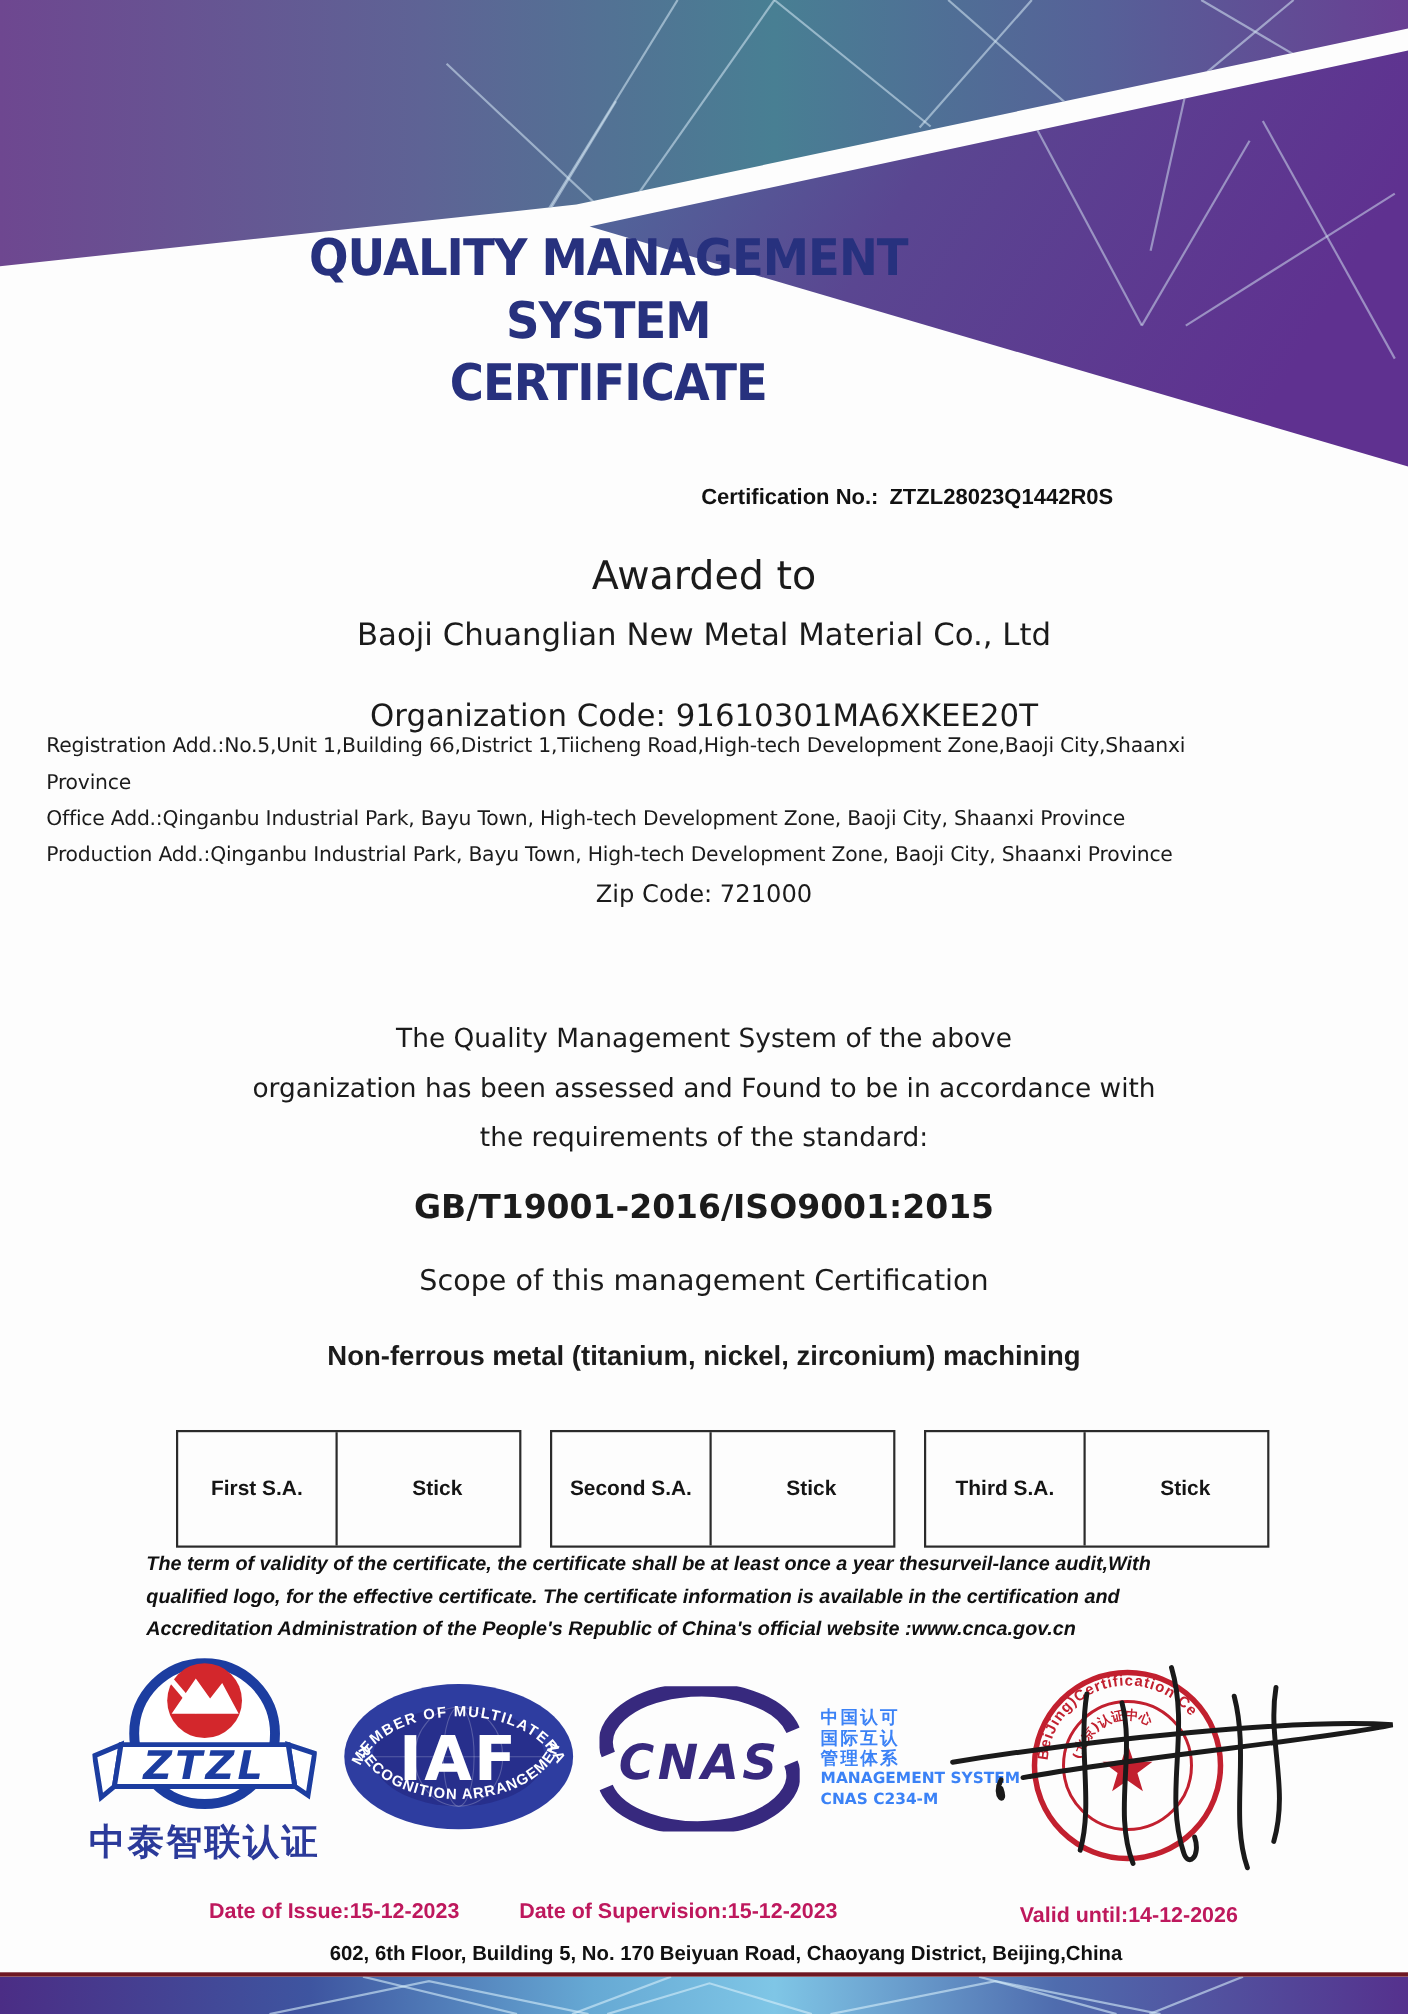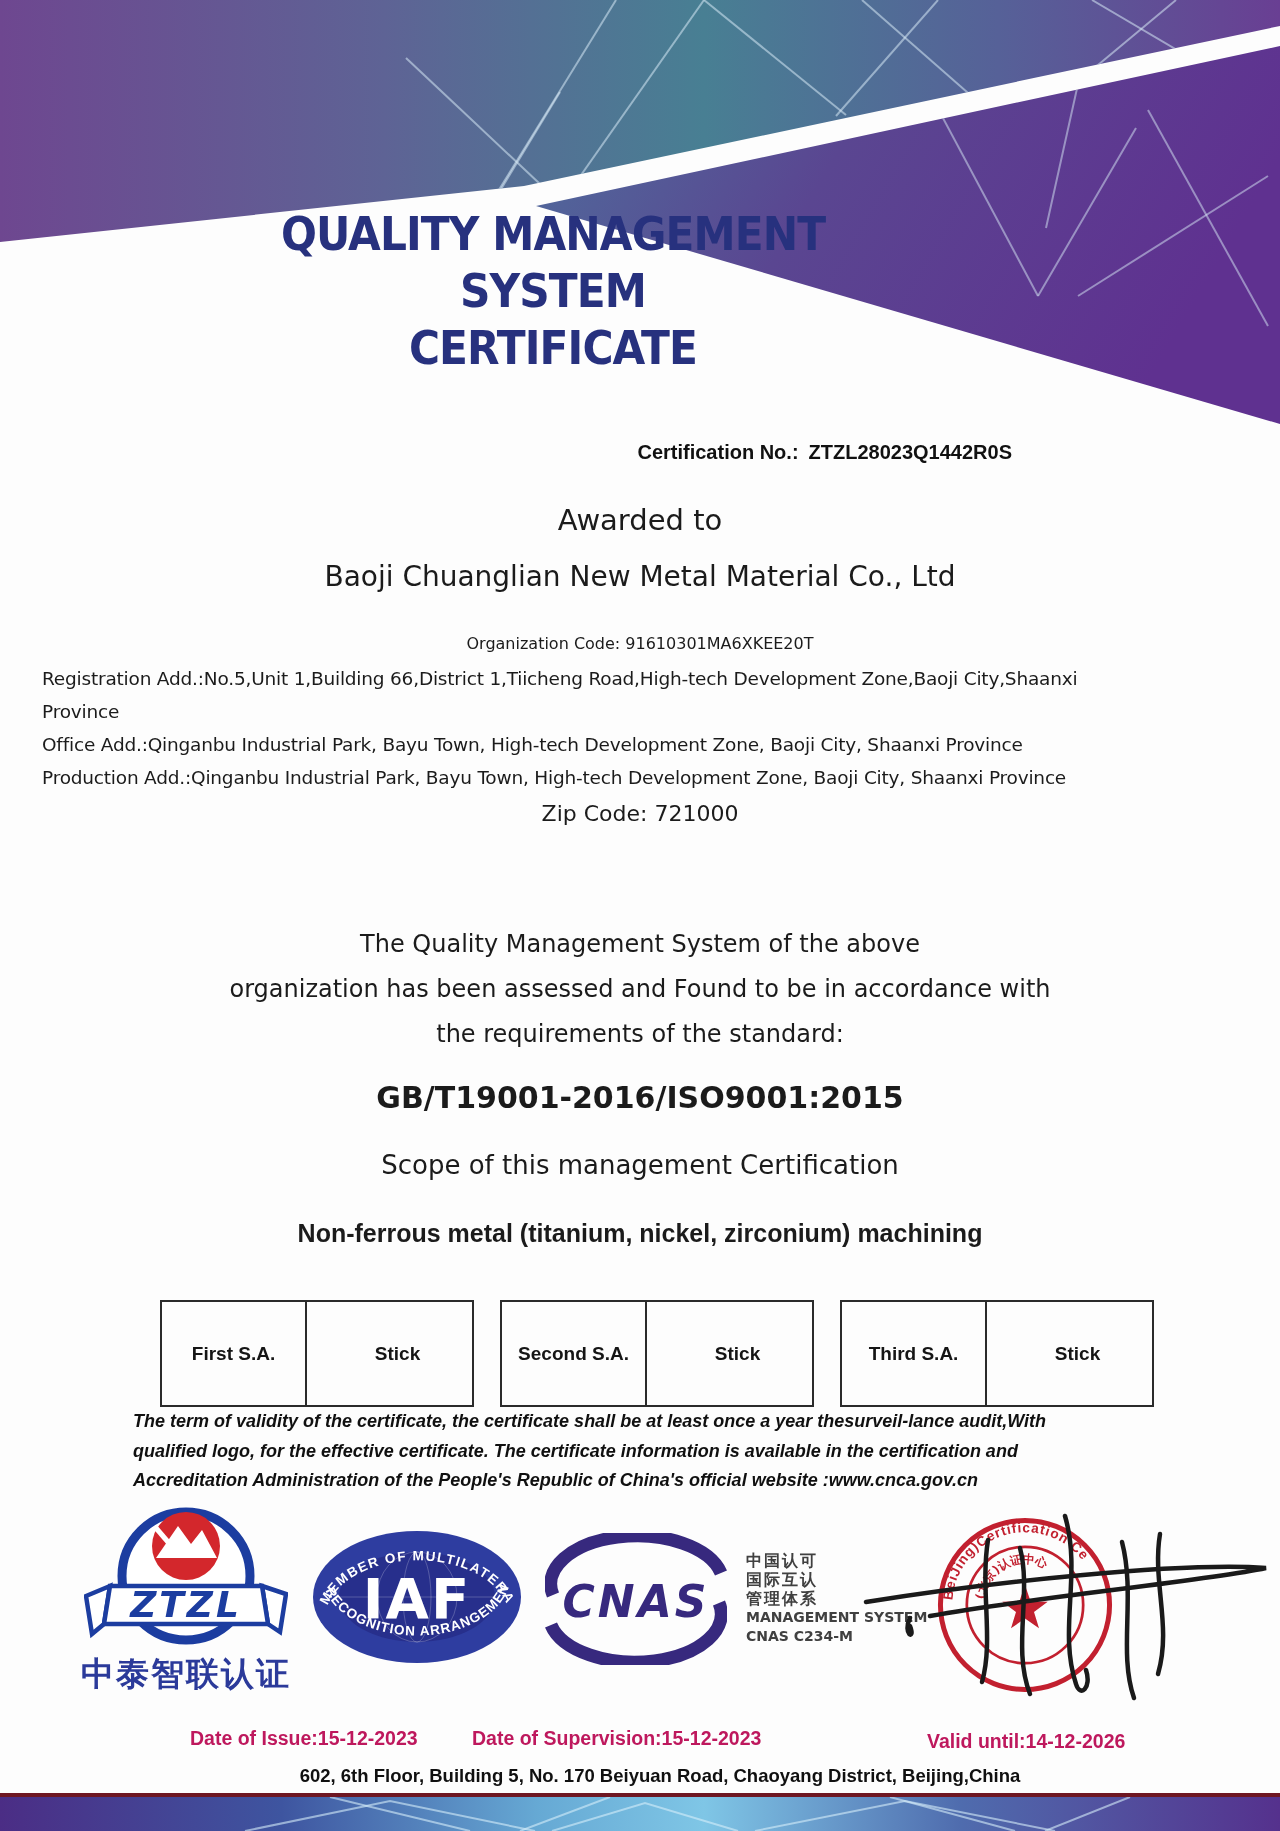--- a/index.html
+++ b/index.html
@@ -9,44 +9,44 @@
   svg{display:block;}
   
   .title{top:206px;left:0;width:1106px;text-align:center;color:#27317e;
          font-size:46px;font-weight:700;line-height:57px;letter-spacing:-1px;
          transform:scaleX(0.92);transform-origin:50% 0;}
   
   .certno{top:441px;left:400px;width:612px;text-align:right;
           font-family:"Liberation Sans",sans-serif;font-weight:700;font-size:20px;color:#111;}
   .certno .val{margin-left:10px;}
   .center{left:0;width:1280px;text-align:center;}
-  .awarded{top:503px;font-size:29px;}
+  .awarded{top:503px;font-size:36px;}
   .company{top:560px;font-size:28px;}
-  .orgcode{top:634px;font-size:16px;}
+  .orgcode{top:634px;font-size:28px;}
   .addr{left:42px;width:1205px;font-size:18.5px;letter-spacing:-0.2px;white-space:nowrap;}
   .reg1{top:668px;} .reg2{top:701px;} .office{top:734px;} .production{top:767px;}
   .zip{top:801px;font-size:22px;}
   .statement{top:922px;font-size:24px;line-height:45px;}
   .standard{top:1080px;font-size:30px;font-weight:700;}
   .scopehead{top:1150px;font-size:26px;}
   .scopeval{top:1219px;font-size:25px;font-weight:700;font-family:"Liberation Sans",sans-serif;}
   
   .auditbox{top:1300px;width:310px;height:103px;border:2.5px solid #2b2b2b;display:flex;
             font-family:"Liberation Sans",sans-serif;font-weight:700;font-size:19px;color:#151515;}
   .auditbox .cell{display:flex;align-items:center;justify-content:center;}
   .auditbox .c1{width:49%;border-right:2.5px solid #2b2b2b;}
   .auditbox .c2{width:51%;padding-left:16px;}
   .b1{left:160px;} .b2{left:500px;justify-content:center;} .b3{left:840px;}
   
   .validity{top:1407px;left:133px;width:1060px;font-family:"Liberation Sans",sans-serif;
             font-weight:700;font-size:18px;line-height:29.5px;color:#101010;white-space:nowrap;font-style:italic;}
   
   .ztzl-caption{top:1652px;left:74px;width:224px;text-align:center;font-size:33px;font-weight:700;
                 color:#2b3a9a;letter-spacing:2px;white-space:nowrap;}
-  .accr{top:1551px;left:746px;width:200px;color:#404040;font-weight:700;}
+  .accr{top:1551px;left:746px;width:200px;color:#3b82f6;font-weight:700;}
   .accr .zh{font-size:16px;line-height:19px;letter-spacing:2px;}
   .accr .en{font-size:14px;line-height:19px;letter-spacing:0;}
   
   .dateline{top:1727px;font-family:"Liberation Sans",sans-serif;font-weight:700;font-size:19.5px;color:#be185d;}
   .d1{left:190px;} .d2{left:472px;} .d3{left:927px;top:1730px;}
   .footaddr{top:1765px;left:20px;width:1280px;text-align:center;font-family:"Liberation Sans",sans-serif;
             font-weight:700;font-size:18.5px;color:#101010;}
   .footer-band{position:absolute;top:1793px;left:0;width:1280px;height:38px;border-top:4px solid #6e1722;box-sizing:border-box;}
 </style>
 </head>

